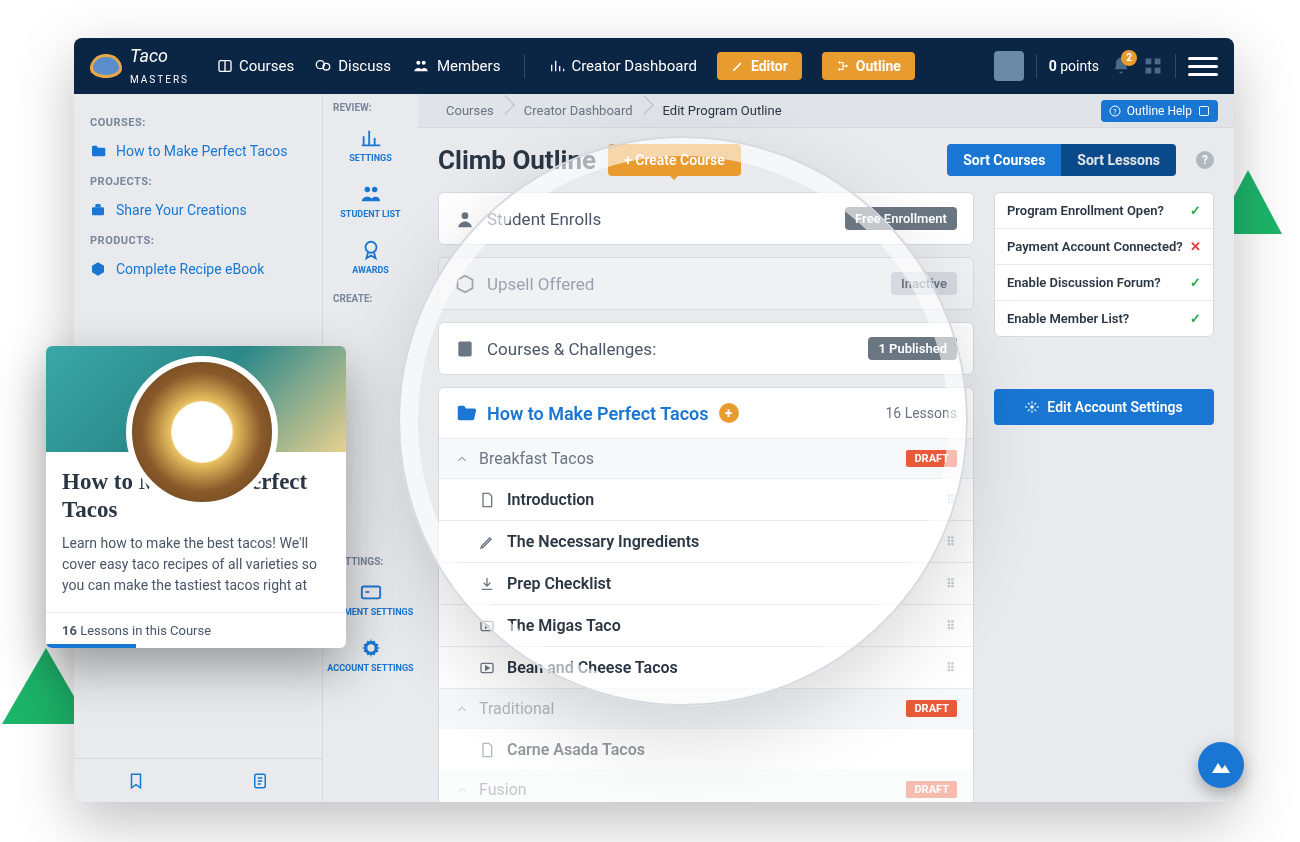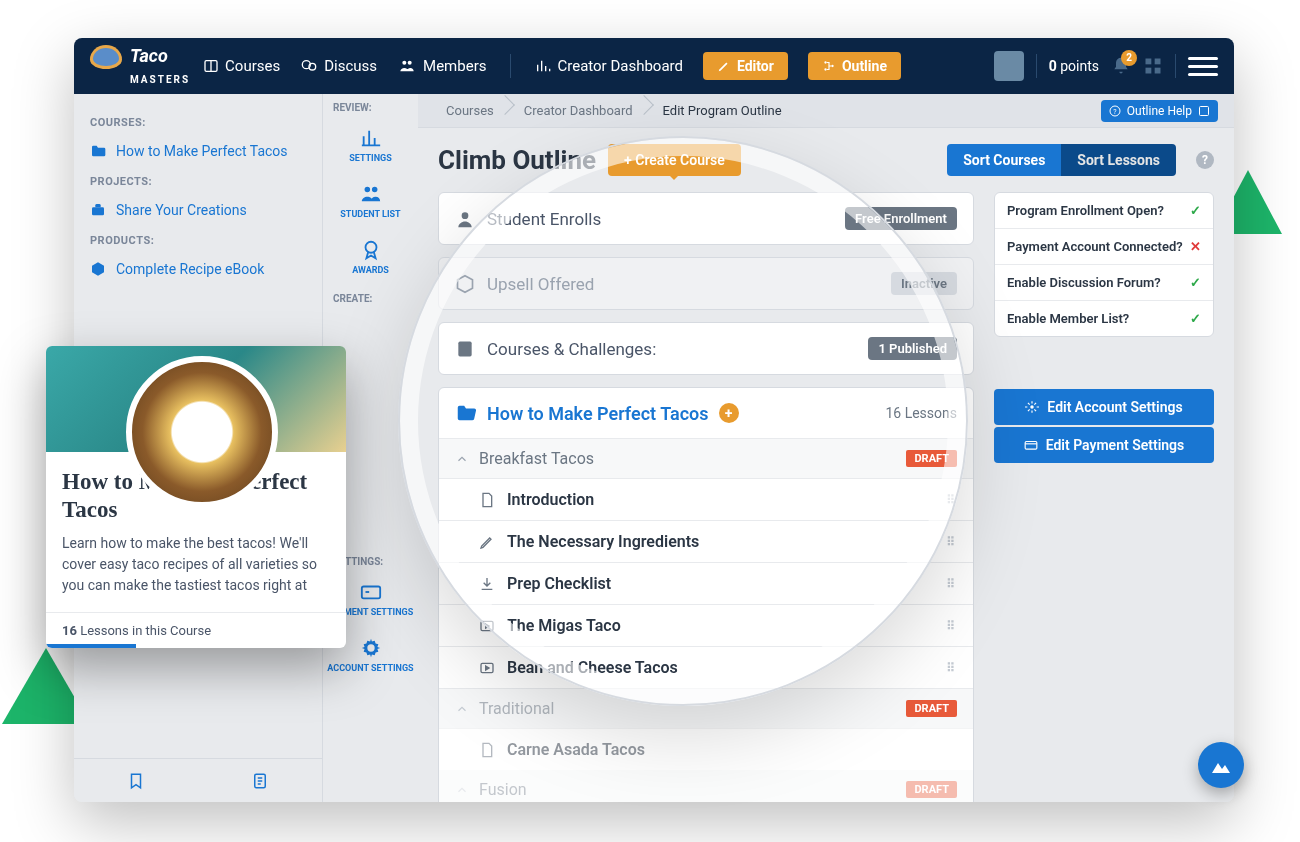--- a/index.html
+++ b/index.html
@@ -1,19 +1,19 @@
 <!DOCTYPE html>
 <html><head>
 <meta charset="utf-8">
 <style>
 *{box-sizing:border-box;margin:0;padding:0;font-family:-apple-system,BlinkMacSystemFont,"Segoe UI",Roboto,sans-serif}
 body{background:#fff;width:1300px;height:842px;overflow:hidden;position:relative}
 .app{position:absolute;top:38px;left:74px;width:1160px;height:764px;background:#e8eaed;border-radius:8px;box-shadow:0 20px 60px rgba(0,0,0,.25);overflow:hidden}
 .topbar{height:56px;background:#0b2545;display:flex;align-items:center;padding:0 16px;color:#fff}
-.logo{display:flex;align-items:flex-start;gap:8px;font-style:italic;font-weight:700;font-size:18px;margin-right:13px}
+.logo{display:flex;align-items:center;gap:8px;font-style:italic;font-weight:400;font-size:18px;margin-right:28px}
 .logo .mark{width:32px;height:24px;background:#e8a84a;border-radius:50% 50% 50% 50%/60% 60% 40% 40%;position:relative}
 .logo .mark:before{content:"";position:absolute;inset:3px;background:#5a8dc9;border-radius:inherit}
 .nav{display:flex;gap:20px;align-items:center}
 .nav-item{display:flex;align-items:center;gap:6px;font-size:15px;cursor:pointer}
 .nav-sep{width:1px;height:24px;background:#2a4a6e;margin:0 4px}
 .btn{padding:6px 14px;border-radius:4px;font-weight:700;font-size:14px;cursor:pointer;display:inline-flex;align-items:center;gap:6px;border:none}
 .btn-orange{background:#e89b2e;color:#fff}
 .btn-orange2{background:#e89b2e;color:#fff}
 .spacer{flex:1}
 .user-area{display:flex;align-items:center;gap:12px}
@@ -399,27 +399,20 @@
               </div>
           </div>
           <div style="height:48px"></div>
           <button class="settings-btn">
             <svg width="14" height="14" viewBox="0 0 24 24" fill="#fff">
                 <circle cx="12" cy="12" r="3"></circle>
                 <path d="M12 2v4M12 18v4M4 12H0M24 12h-4M5 5l3 3M16 16l3 3M5 19l3-3M16 8l3-3" stroke="#fff" stroke-width="2"></path>
               </svg>
             <span>Edit Account Settings</span>
           </button>
-          <button class="settings-btn">
-            <svg width="14" height="14" viewBox="0 0 24 24" fill="none" stroke="#fff" stroke-width="2">
-                <rect x="2" y="6" width="20" height="13" rx="2"></rect>
-                <path d="M2 10h20"></path>
-              </svg>
-            <span>Edit Payment Settings</span>
-          </button>
         </div>
       </div>
     </div>
   </div>
 </div>
 
 <div class="card">
   <div class="card-img"></div>
   <div class="card-body">
     <div class="card-title">How to Make the Perfect Tacos</div>

